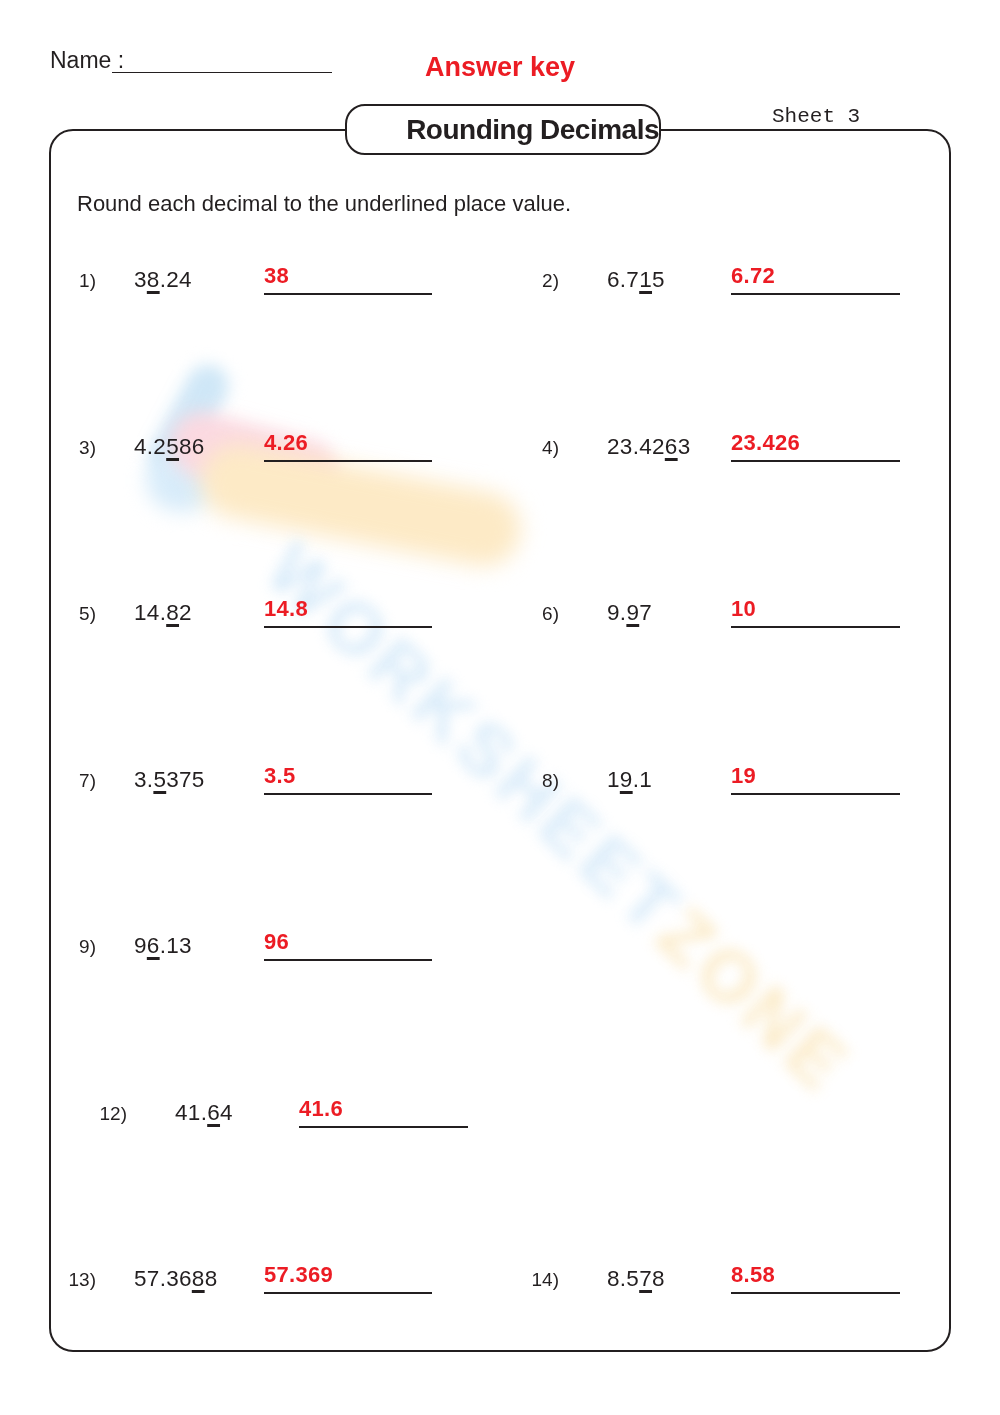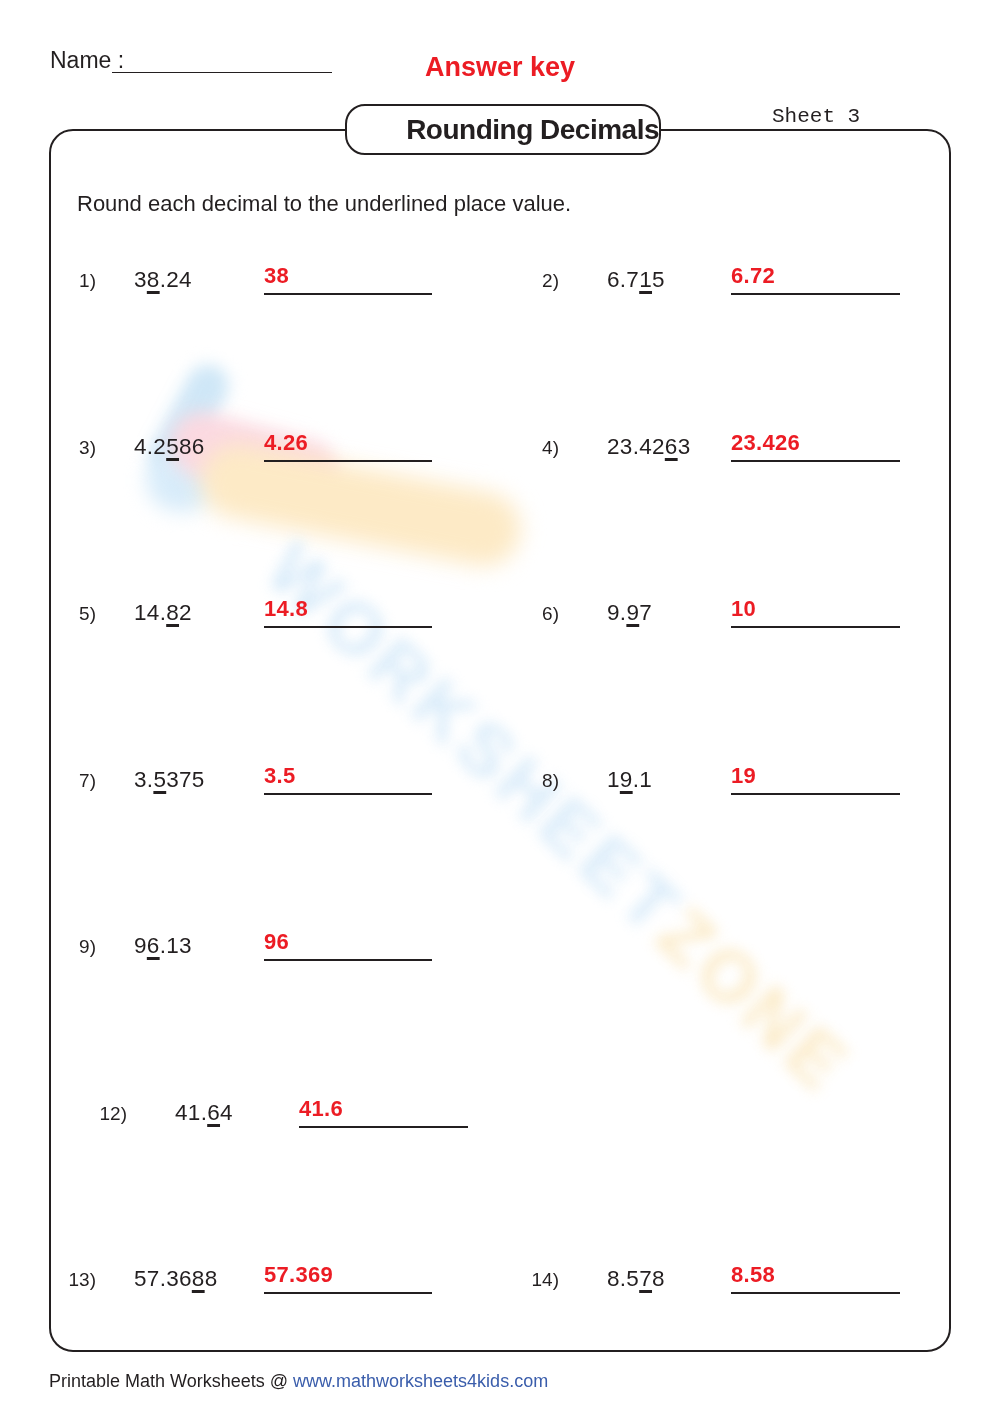--- a/index.html
+++ b/index.html
@@ -158,17 +158,14 @@
     </div>
           <div class="cell c2">
       <span class="num">14)</span>
       <span class="q"><span class="q-pre">8.5</span><span class="q-under">7</span><span class="q-post">8</span></span>
       <span class="ansline"><span class="ans">8.58</span></span>
     </div>
         </div>
       </div>
     </div>
 
-  <div class="footer">
-    <span>Printable Math Worksheets @ </span><a href="#">www.mathworksheets4kids.com</a>
-  </div>
 
 </div>
 
 </body></html>

